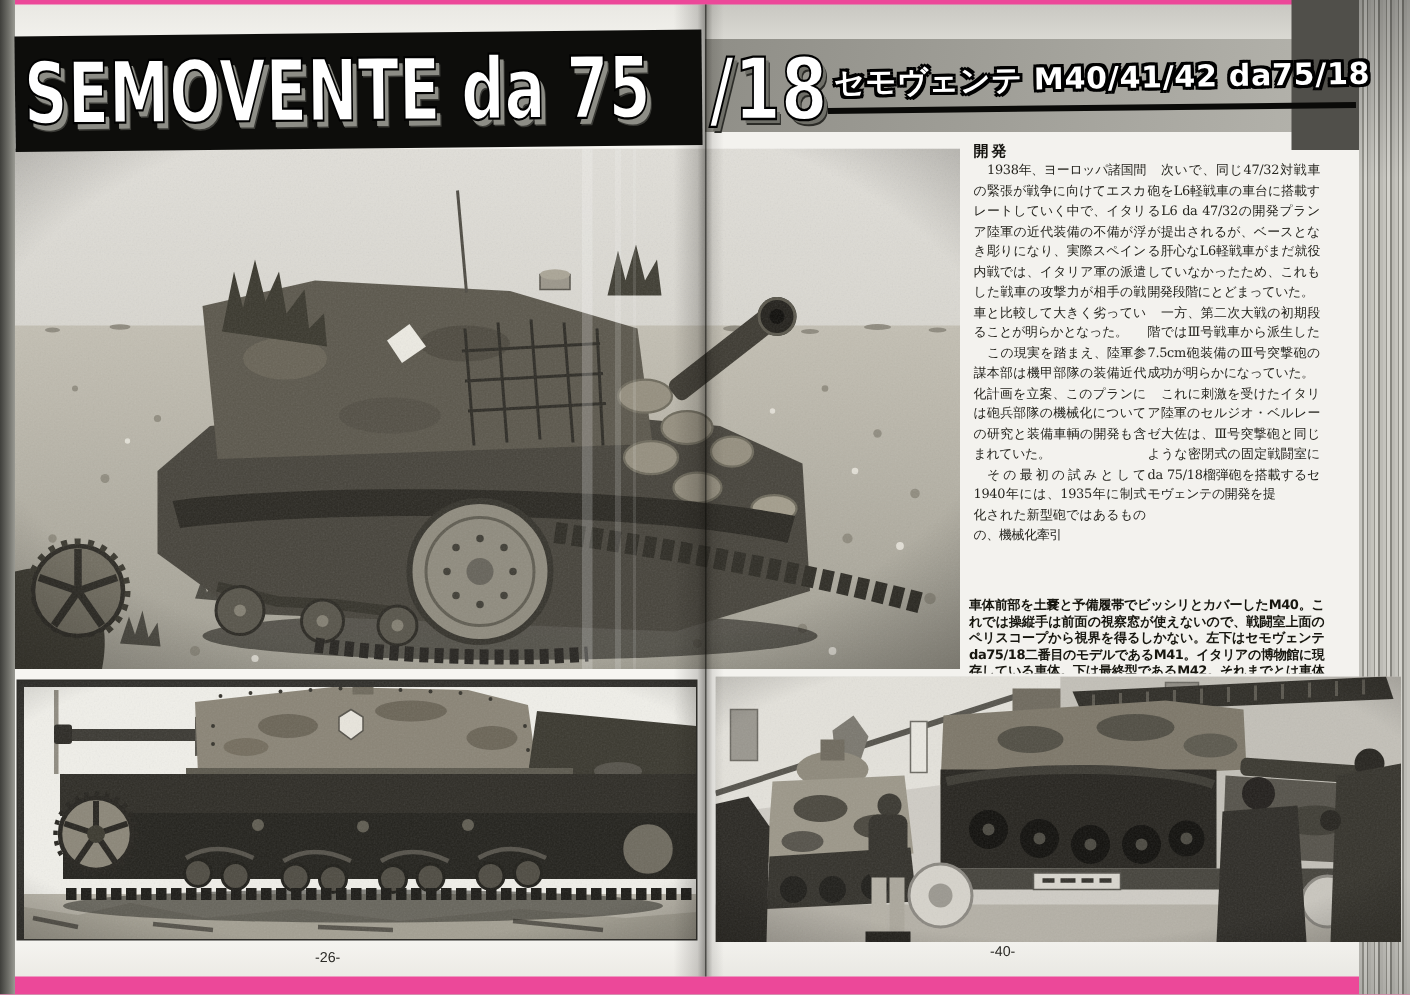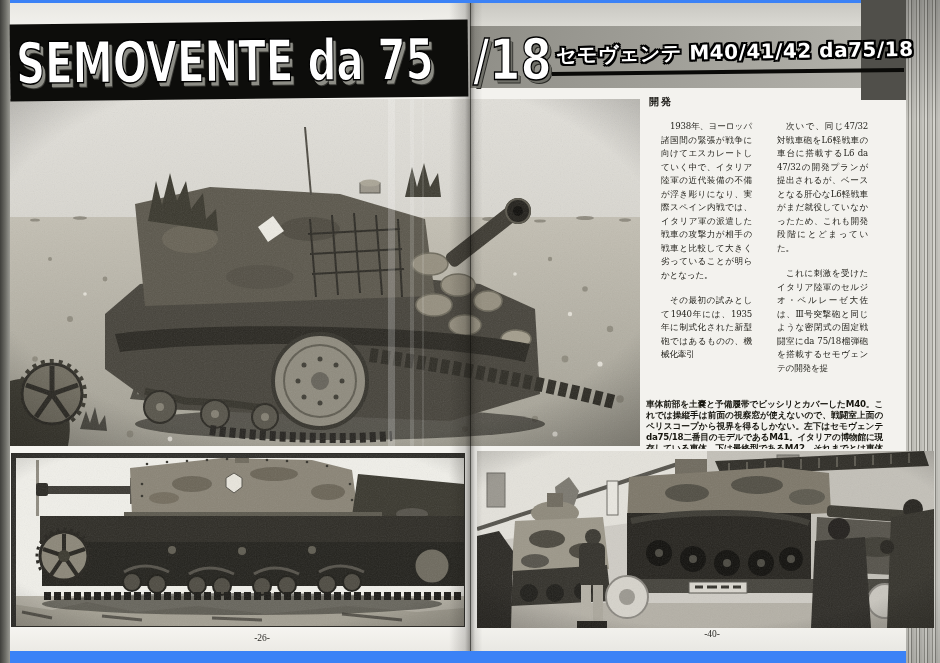--- a/index.html
+++ b/index.html
@@ -1,17 +1,17 @@
 <!DOCTYPE html>
 <html><head>
 <meta charset="utf-8">
 <style>
   html,body{margin:0;padding:0;background:#c6c5c0;}
   .scan{position:relative;width:940px;height:663px;overflow:hidden;
-        font-family:"DejaVu Serif","Liberation Serif",serif;background:#3b82f6;}
+        font-family:"DejaVu Serif","Liberation Serif",serif;background:#ec4899;}
   
   .edge-left{position:absolute;left:0;top:0;width:10px;height:663px;z-index:1;
     background:linear-gradient(90deg,#3f3f3b,#6e6e68 55%,#9a9a93);}
   .fore-edge{position:absolute;left:906px;top:0;width:34px;height:663px;z-index:1;
     background:repeating-linear-gradient(90deg,#c4c3bd 0 2px,#94938c 2px 3px,#d4d3cd 3px 5px,#86857f 5px 6px,#bcbbb5 6px 8px);}
   .fore-edge::after{content:"";position:absolute;inset:0;
     background:linear-gradient(180deg,rgba(0,0,0,.25),rgba(0,0,0,0) 18%,rgba(0,0,0,0) 88%,rgba(0,0,0,.12));}
   .page{position:absolute;top:3px;height:648px;z-index:1;}
   .page-l{left:10px;width:460px;background:linear-gradient(180deg,#e9e8e3 0,#f6f5f1 34px,#f6f5f1 96%,#eceae5);}
   .page-r{left:470px;width:436px;background:linear-gradient(180deg,#c9c8c2 0,#d9d8d2 22px,#f3f2ee 44px,#f3f2ee 96%,#e9e8e3);}
@@ -42,30 +42,30 @@
   .ph{position:absolute;z-index:3;display:block;}
   .ph-main{left:10px;top:99px;}
   .ph-m41{left:12px;top:454px;outline:1px solid #2f2e2a;}
   .ph-trailer{left:477px;top:451px;}
   
   .col{position:absolute;top:95px;width:115px;height:304px;overflow:hidden;z-index:5;
     color:#26251f;font-size:8.6px;line-height:13.5px;letter-spacing:-.2px;
     text-align:justify;text-justify:inter-character;}
   .col1{left:649px;}
   .col2{left:765px;padding-top:13px;}
-  .col p{margin:12px;}
+  .col p{margin:0;}
   .col p.ind{text-indent:9px;}
   .art-heading{font-family:Liberation Serif, serif;font-weight:bold;
     font-size:10px;line-height:13px;letter-spacing:2px;color:#14130f;}
   .caption{position:absolute;left:646px;top:399px;width:237px;height:50px;overflow:hidden;z-index:5;
     font-family:"DejaVu Sans","Liberation Sans",sans-serif;font-weight:bold;
     font-size:8.7px;line-height:11px;letter-spacing:-.3px;color:#17160f;
     text-align:justify;text-justify:inter-character;}
-  .pn{position:absolute;width:60px;text-align:right;z-index:5;color:#2c2b27;
-    font-family:Liberation Serif, serif;font-size:9.5px;}
+  .pn{position:absolute;width:60px;text-align:left;z-index:5;color:#2c2b27;
+    font-family:Liberation Sans, sans-serif;font-size:9.5px;}
   .pn-l{left:210px;top:633px;}
   .pn-r{left:660px;top:629px;}
 </style>
 </head>
 <body>
 
 <div class="scan">
 
   <div class="page page-l"></div>
   <div class="page page-r"></div>
@@ -389,24 +389,26 @@
     </g>
     <rect width="457" height="177" filter="url(#gr3)" opacity=".12"></rect>
     <rect width="457" height="177" fill="url(#vg3)"></rect>
   </svg>
 
   <div class="gutter"></div>
 
   <div class="col col1">
     <div class="art-heading">開発</div>
     <p class="ind">1938年、ヨーロッパ諸国間の緊張が戦争に向けてエスカレートしていく中で、イタリア陸軍の近代装備の不備が浮き彫りになり、実際スペイン内戦では、イタリア軍の派遣した戦車の攻撃力が相手の戦車と比較して大きく劣っていることが明らかとなった。</p>
+    <p class="ind">この現実を踏まえ、陸軍参謀本部は機甲部隊の装備近代化計画を立案、このプランには砲兵部隊の機械化についての研究と装備車輌の開発も含まれていた。</p>
     <p class="ind">その最初の試みとして1940年には、1935年に制式化された新型砲ではあるものの、機械化牽引</p>
   </div>
   <div class="col col2">
     <p class="ind">次いで、同じ47/32対戦車砲をL6軽戦車の車台に搭載するL6 da 47/32の開発プランが提出されるが、ベースとなる肝心なL6軽戦車がまだ就役していなかったため、これも開発段階にとどまっていた。</p>
+    <p class="ind">一方、第二次大戦の初期段階ではⅢ号戦車から派生した7.5cm砲装備のⅢ号突撃砲の成功が明らかになっていた。</p>
     <p class="ind">これに刺激を受けたイタリア陸軍のセルジオ・ベルレーゼ大佐は、Ⅲ号突撃砲と同じような密閉式の固定戦闘室にda 75/18榴弾砲を搭載するセモヴェンテの開発を提</p>
   </div>
 
   <div class="caption">車体前部を土嚢と予備履帯でビッシリとカバーしたM40。これでは操縦手は前面の視察窓が使えないので、戦闘室上面のペリスコープから視界を得るしかない。左下はセモヴェンテda75/18二番目のモデルであるM41。イタリアの博物館に現存している車体。下は最終型であるM42。それまでとは車体後部の形状が大きく変化している。トレイラーで運ばれてきたカットで、前方にいるのはM13/40戦車。</div>
 
   <div class="pn pn-l">-26-</div>
   <div class="pn pn-r">-40-</div>
 
 </div>
 

